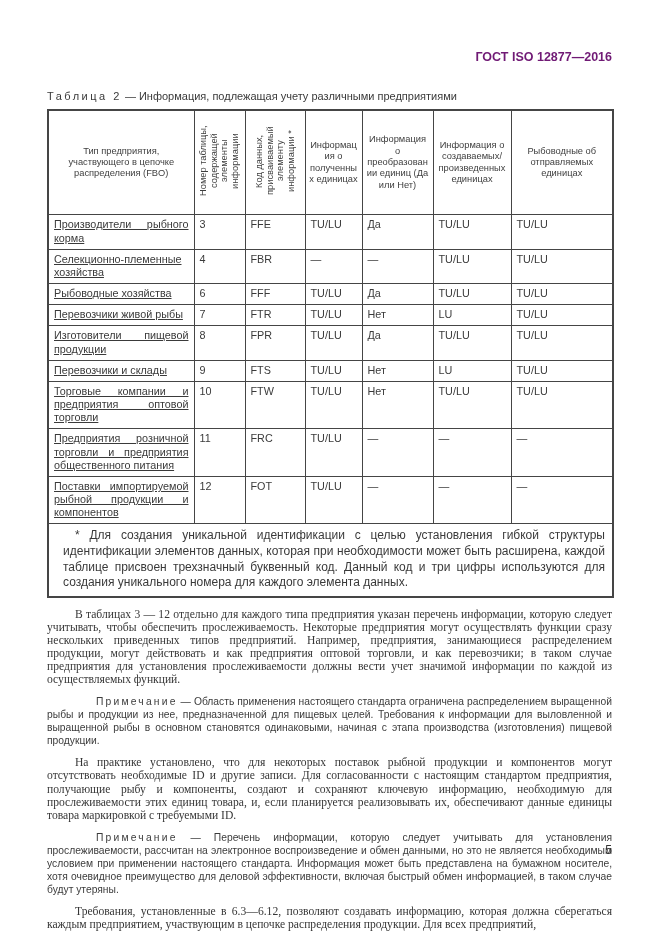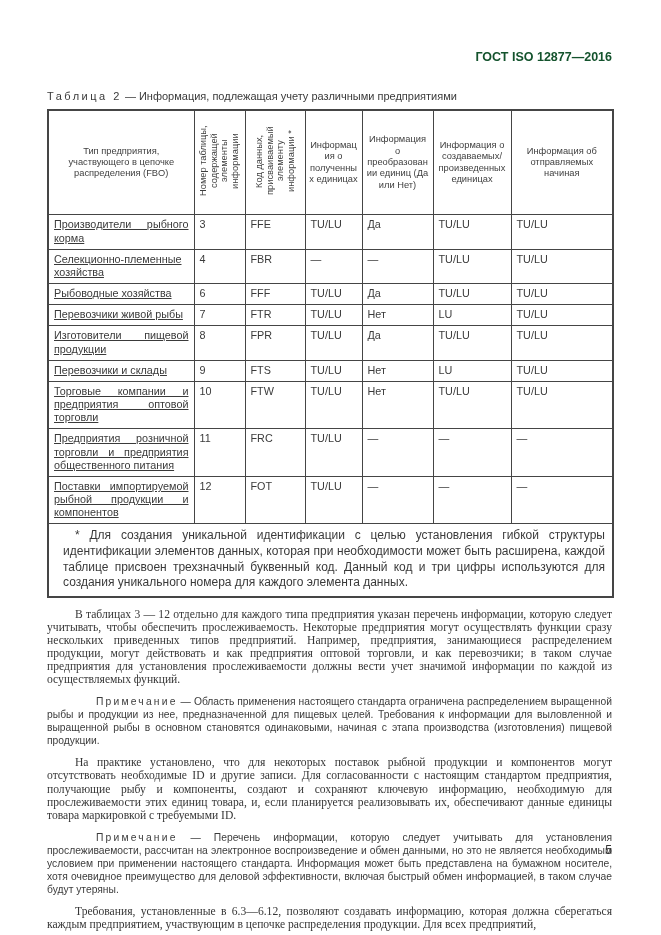--- a/index.html
+++ b/index.html
@@ -18,21 +18,21 @@
   .content {
     position: absolute;
     left: 47px; top: 0;
     width: 565px;
   }
   .doc-header {
     margin-top: 50px;
     text-align: right;
     font-weight: bold;
     font-size: 12.5px;
-    color: #14532d;
+    color: #701a75;
   }
   .table-caption {
     margin-top: 26px;
     font-size: 11px;
     color: #3a3a3a;
   }
   .caption-label { letter-spacing: 2.5px; }
   table.gost {
     margin-top: 7px;
     width: 565px;
@@ -137,21 +137,21 @@
           <col style="width:102px">
       </colgroup>
       <thead>
         <tr>
           <th><span>Тип предприятия, участвующего в цепочке распределения (FBO)</span></th>
           <th class="vert"><span class="vtext">Номер таблицы, содержащей элементы информации</span></th>
           <th class="vert"><span class="vtext">Код данных, присваиваемый элементу информации *</span></th>
           <th><span>Информация о полученных единицах</span></th>
           <th><span>Информация о преобразовании единиц (Да или Нет)</span></th>
           <th><span>Информация о создаваемых/произведенных единицах</span></th>
-          <th><span>Информация об отправляемых начиная</span></th>
+          <th><span>Рыбоводные об отправляемых единицах</span></th>
         </tr>
       </thead>
       <tbody>
         <tr>
           <td class="c-type">Производители рыбного корма</td>
           <td>3</td>
           <td>FFE</td>
           <td>TU/LU</td>
           <td>Да</td>
           <td>TU/LU</td>

